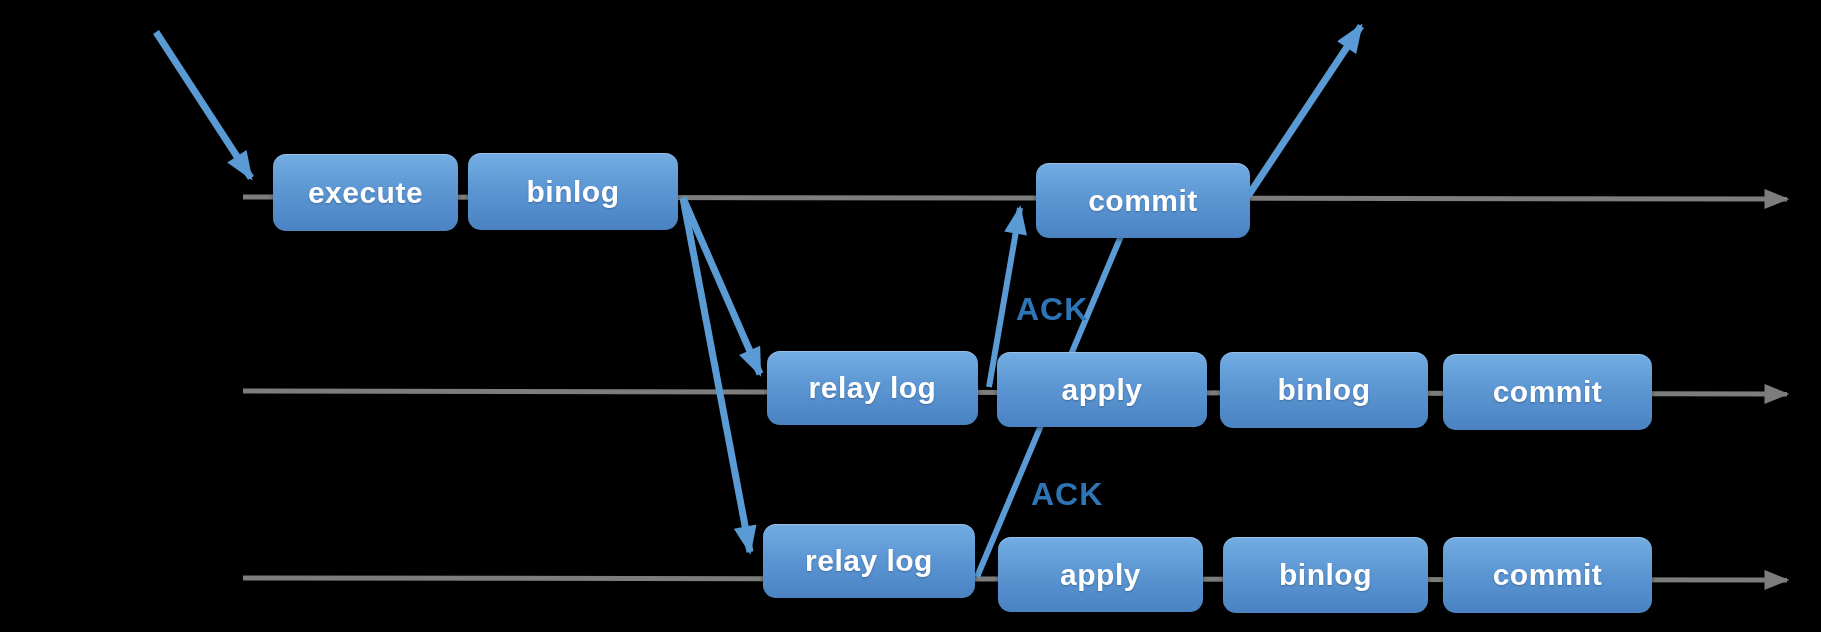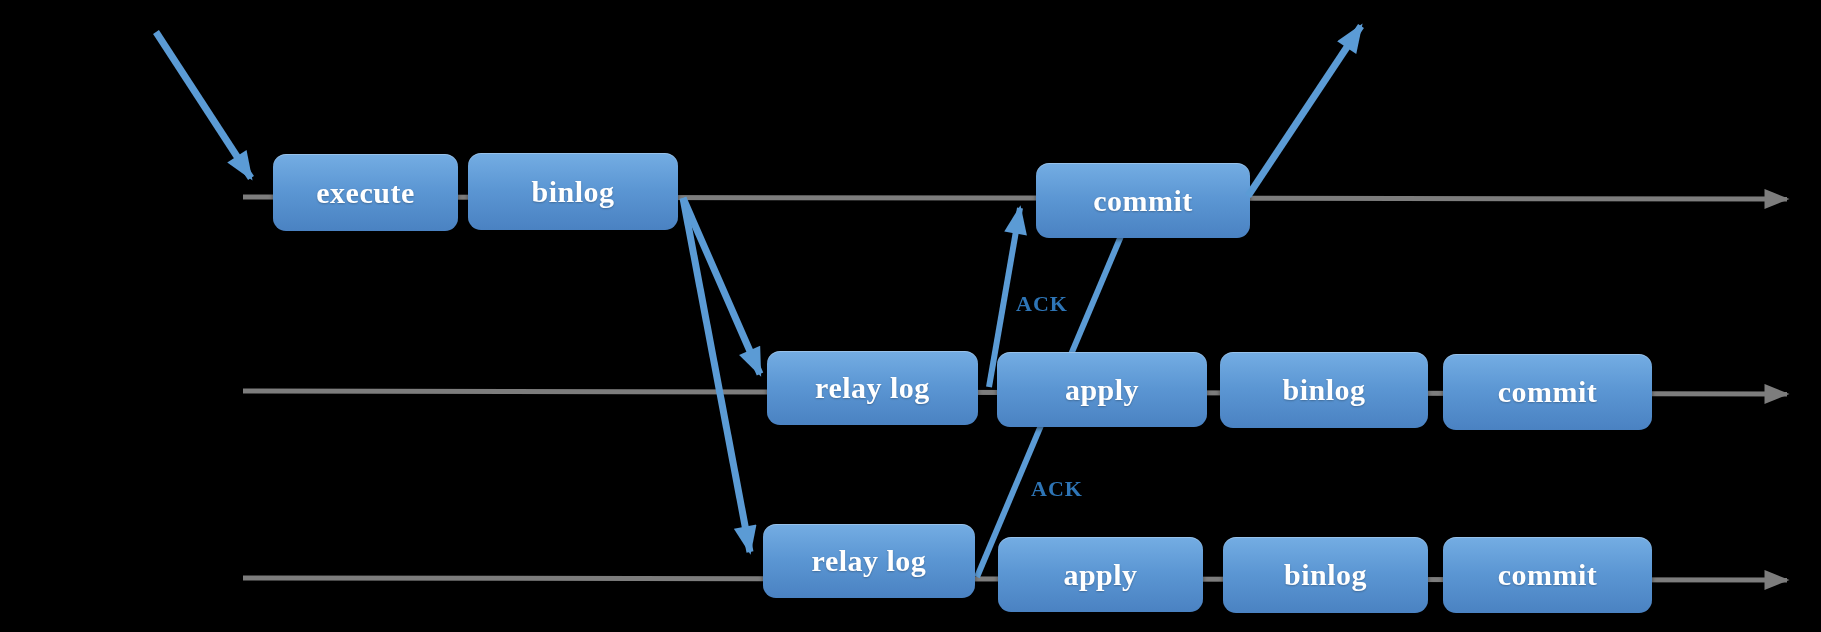--- a/index.html
+++ b/index.html
@@ -10,42 +10,42 @@
     --arrow:#5b9bd5;
     --ack-text:#2e75b6;
     --box-text:#ffffff;
   }
   html,body{margin:0;padding:0;background:var(--bg);}
   .stage{
     position:relative;
     width:1821px;height:632px;
     background:var(--bg);
     overflow:hidden;
-    font-family:Liberation Serif, serif;
+    font-family:Liberation Sans, sans-serif;
   }
   svg.layer{position:absolute;left:0;top:0;width:1821px;height:632px;}
   svg.under{z-index:0;}
   svg.over{z-index:3;pointer-events:none;}
   .node{
     position:absolute;
     z-index:2;
     display:flex;align-items:center;justify-content:center;
     color:var(--box-text);
     font-size:30px;font-weight:bold;
     border-radius:13px;
     background:linear-gradient(180deg,var(--box-top) 0%,#5b96d3 48%,var(--box-bottom) 100%);
     box-shadow:0 2px 4px rgba(0,0,0,0.45), inset 0 1px 0 rgba(255,255,255,0.25);
     text-shadow:0 1px 2px rgba(0,0,0,0.25);
     letter-spacing:0.5px;
   }
   .ack{
     position:absolute;
     z-index:1;
     color:var(--ack-text);
-    font-size:22px;font-weight:600;
+    font-size:32px;font-weight:600;
     letter-spacing:1px;
   }
   
   .b-execute {left:273px;top:154px;width:185px;height:77px;}
   .b-binlog1 {left:468px;top:153px;width:210px;height:77px;}
   .b-commit1 {left:1036px;top:163px;width:214px;height:75px;}
   
   .b-relay2  {left:767px;top:351px;width:211px;height:74px;}
   .b-apply2  {left:997px;top:352px;width:210px;height:75px;}
   .b-binlog2 {left:1220px;top:352px;width:208px;height:76px;}

